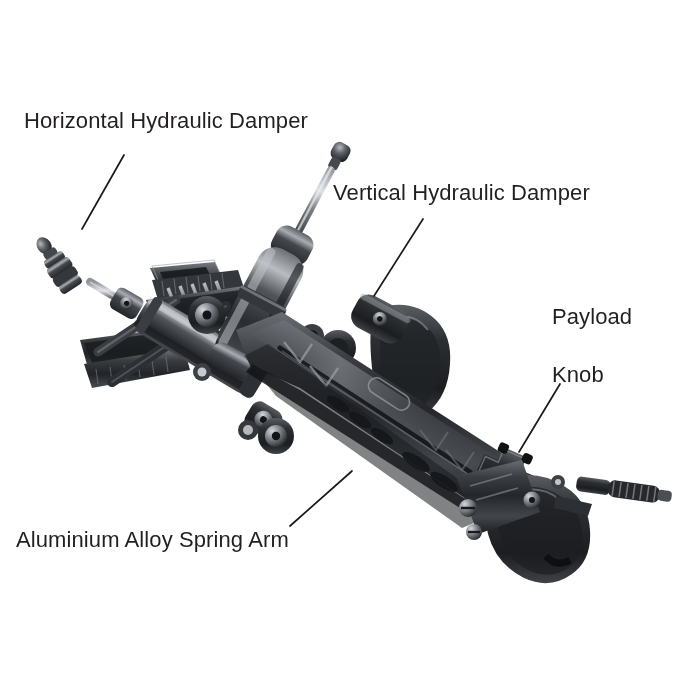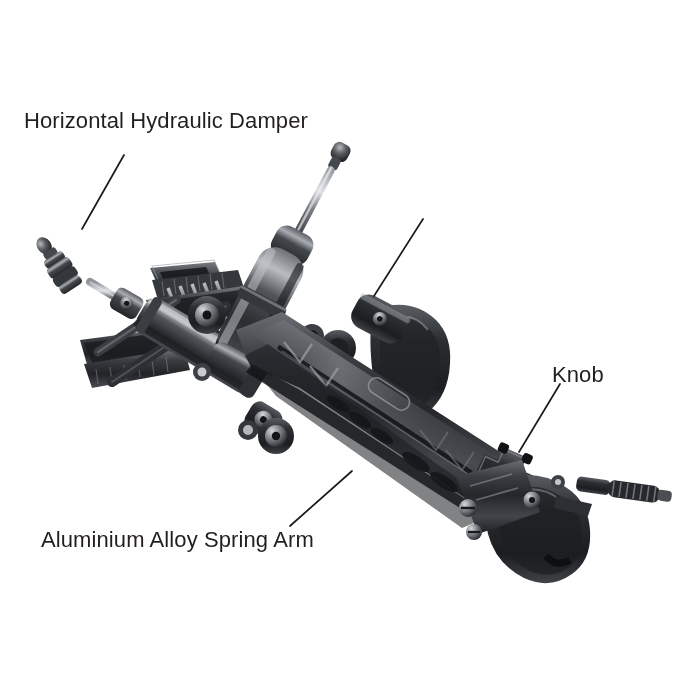--- a/index.html
+++ b/index.html
@@ -2,21 +2,21 @@
 <html><head>
 <meta charset="utf-8">
 <style>
   html,body{margin:0;padding:0;background:#ffffff;}
   body{width:700px;height:700px;overflow:hidden;font-family:"Liberation Sans",sans-serif;}
   #stage{position:relative;width:700px;height:700px;background:#ffffff;}
   .label{position:absolute;color:#231f20;font-size:22px;line-height:26px;white-space:pre;letter-spacing:0.1px;font-weight:400;}
   #lbl-horizontal{left:24px;top:108px;}
   #lbl-vertical{left:333px;top:180px;}
   #lbl-payload{left:552px;top:302px;line-height:29px;}
-  #lbl-spring{left:41px;top:527px;}
+  #lbl-spring{left:16px;top:527px;}
   svg{position:absolute;left:0;top:0;width:700px;height:700px;}
   .lead{stroke:#1a1a1a;stroke-width:1.7;stroke-linecap:round;fill:none;}
 </style>
 </head>
 <body>
 
 <div id="stage">
 
   <svg viewBox="0 0 700 700" aria-hidden="true">
     <defs>
@@ -328,18 +328,19 @@
     <g>
       <line class="lead" x1="124" y1="155" x2="82" y2="229"></line>
       <line class="lead" x1="423" y1="219" x2="374" y2="296"></line>
       <line class="lead" x1="560" y1="384" x2="519" y2="452"></line>
       <line class="lead" x1="352" y1="471" x2="290" y2="526"></line>
     </g>
   </svg>
 
   <div class="label" id="lbl-horizontal">Horizontal Hydraulic Damper</div>
 
-
-  <div class="label" id="lbl-payload"><br><br><span>Knob</span></div>
+  <div class="label" id="lbl-vertical">Vertical Hydraulic Damper</div>
+
+  <div class="label" id="lbl-payload"><span>Payload</span><br><br><span>Knob</span></div>
 
   <div class="label" id="lbl-spring">Aluminium Alloy Spring Arm</div>
 
 </div>
 
 </body></html>

